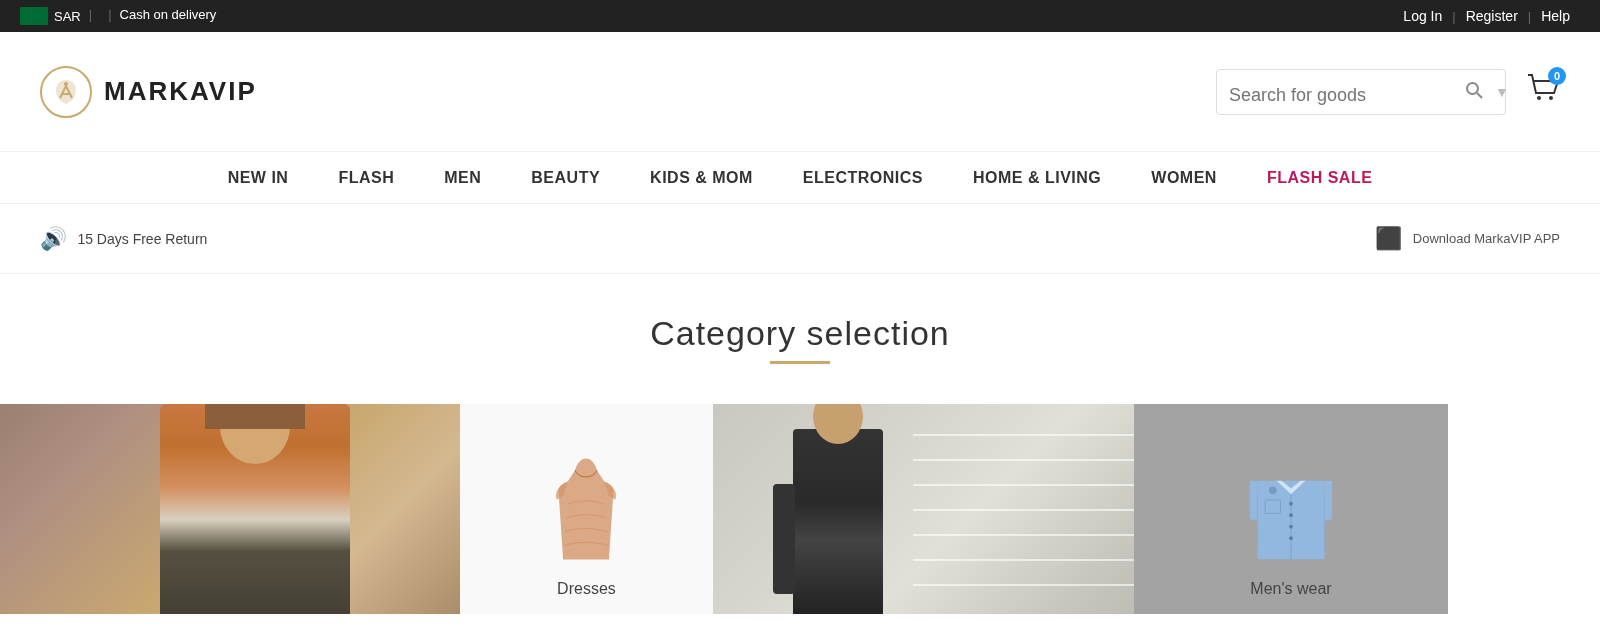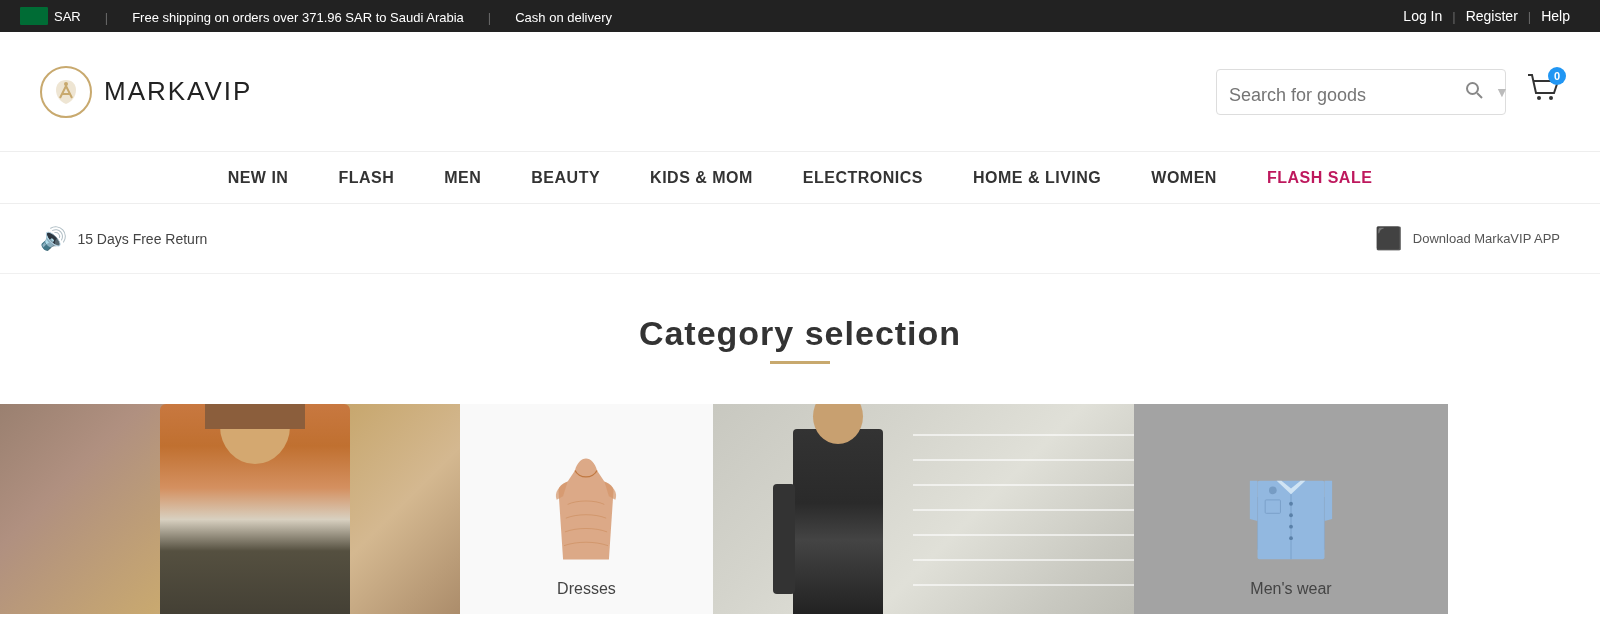--- a/index.html
+++ b/index.html
@@ -9,21 +9,21 @@
     .top-bar {
       background: #222;
       color: #fff;
       height: 32px;
       display: flex;
       align-items: center;
       padding: 0 20px;
       font-size: 13px;
       justify-content: space-between;
     }
-    .top-bar-left { display: flex; align-items: flex-end; gap: 16px; }
+    .top-bar-left { display: flex; align-items: flex-start; }
     .flag-sar { display: flex; align-items: center; gap: 6px; }
     .flag-icon {
       width: 28px; height: 18px;
       background: #006c35;
       border-radius: 2px;
       display: inline-flex;
       align-items: center;
       justify-content: center;
       font-size: 9px;
       color: #fff;
@@ -56,21 +56,21 @@
     .logo { display: flex; align-items: center; gap: 12px; text-decoration: none; }
     .logo-icon {
       width: 52px; height: 52px;
       border: 2px solid #c8a96e;
       border-radius: 50%;
       display: flex; align-items: center; justify-content: center;
       background: #fff;
     }
     .logo-icon svg { width: 32px; height: 32px; }
     .logo-text {
-      font-size: 26px; font-weight: 400; color: #222;
+      font-size: 26px; font-weight: 700; color: #222;
       letter-spacing: 2px;
     }
     .header-right {
       margin-left: auto;
       display: flex;
       align-items: center;
       gap: 20px;
     }
     .search-box {
       width: 290px;
@@ -146,21 +146,21 @@
     .tablet-icon { font-size: 22px; color: #555; }
 
     
     .category-section {
       padding: 40px 0 0;
       text-align: center;
       background: #fff;
     }
     .category-title {
       font-size: 34px;
-      font-weight: 700;
+      font-weight: 400;
       color: #333;
       letter-spacing: 1px;
       margin-bottom: 8px;
     }
     .category-underline {
       width: 60px;
       height: 3px;
       background: #c8a96e;
       margin: 0 auto 40px;
     }
@@ -227,21 +227,20 @@
     <div class="flag-sar">
       <div class="flag-icon">
         <svg width="28" height="18" viewBox="0 0 28 18">
           <rect width="28" height="18" fill="#006c35"></rect>
           <text x="14" y="13" text-anchor="middle" fill="white" font-size="8" font-weight="bold">SA</text>
         </svg>
       </div>
       <span>SAR</span>
     </div>
     <span class="separator">|</span>
-    <span>Free shipping on orders over 371.96 SAR to Saudi Arabia</span>
     <span class="separator">|</span>
     <span>Cash on delivery</span>
   </div>
   <div class="top-bar-right">
     <a href="#">Log In</a>
     <span class="divider">|</span>
     <a href="#">Register</a>
     <span class="divider">|</span>
     <a href="#">Help</a>
   </div>

